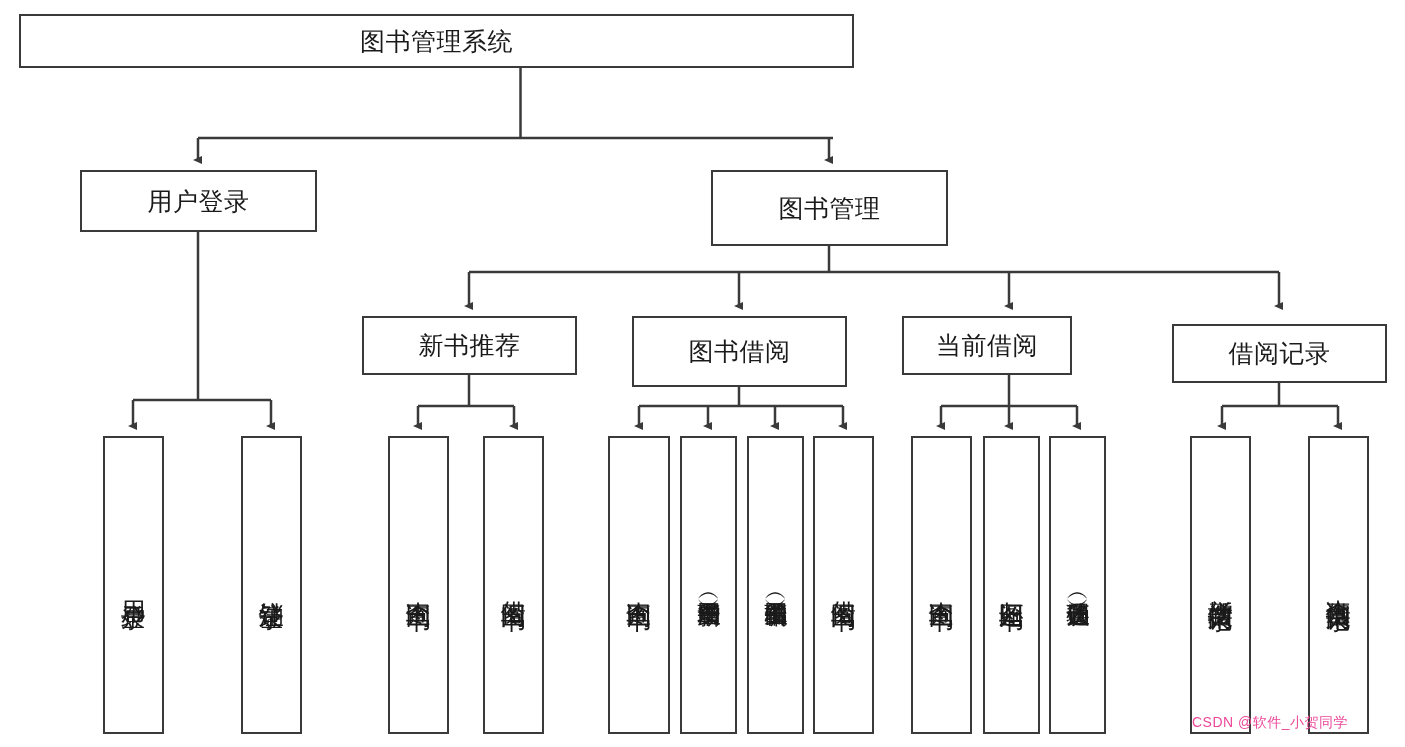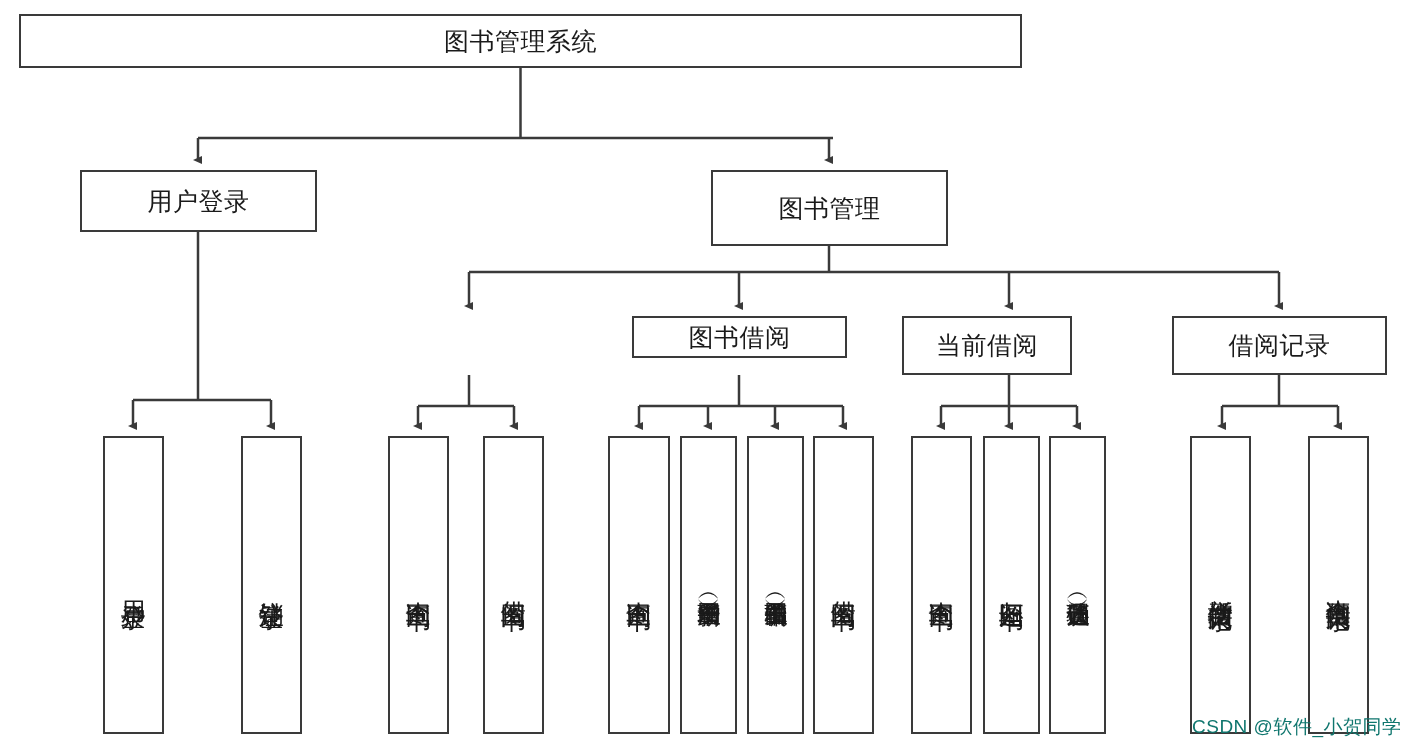--- a/index.html
+++ b/index.html
@@ -59,22 +59,22 @@
     letter-spacing: 2px;
     white-space: nowrap;
   }
   .node.vert.tight .label {
     font-size: 23px;
     letter-spacing: 0px;
     line-height: 1.12;
   }
   .watermark {
     position: absolute;
-    color: #0f766e;
-    font-size: 19px;
+    color: #ec4899;
+    font-size: 14px;
     white-space: nowrap;
     letter-spacing: 0.5px;
   }
 </style>
 </head>
 <body>
 
 <div id="diagram-root">
 
   <svg class="edges" viewBox="0 0 1405 747" xmlns="http://www.w3.org/2000/svg">
@@ -120,38 +120,41 @@
       <path d="M1009,406 L1009,426" marker-end="url(#arrow)"></path>
       <path d="M1077,406 L1077,426" marker-end="url(#arrow)"></path>
 
       <path d="M1279,375 L1279,406"></path>
       <path d="M1222,406 L1338,406"></path>
       <path d="M1222,406 L1222,426" marker-end="url(#arrow)"></path>
       <path d="M1338,406 L1338,426" marker-end="url(#arrow)"></path>
     </g>
   </svg>
 
-  <div class="node horiz title-node" style="left:19px; top:14px; width:1003px; height:54px;">
+  <div class="node horiz title-node" style="left:19px; top:14px; width:835px; height:54px;">
     <span class="label">图书管理系统</span>
   </div>
 
   <div class="node horiz" style="left:80px; top:170px; width:237px; height:62px;">
     <span class="label">用户登录</span>
   </div>
   <div class="node horiz" style="left:711px; top:170px; width:237px; height:76px;">
     <span class="label">图书管理</span>
   </div>
 
-  <div class="node horiz" style="left:632px; top:316px; width:215px; height:42px;">
+  <div class="node horiz" style="left:362px; top:316px; width:215px; height:59px;">
+    <span class="label">新书推荐</span>
+  </div>
+  <div class="node horiz" style="left:632px; top:316px; width:215px; height:71px;">
     <span class="label">图书借阅</span>
   </div>
   <div class="node horiz" style="left:902px; top:316px; width:170px; height:59px;">
     <span class="label">当前借阅</span>
   </div>
-  <div class="node horiz" style="left:1172px; top:316px; width:215px; height:59px;">
+  <div class="node horiz" style="left:1172px; top:324px; width:215px; height:59px;">
     <span class="label">借阅记录</span>
   </div>
 
   <div class="node vert" style="left:103px; top:436px; width:61px; height:298px;">
     <span class="label">用户登录</span>
   </div>
   <div class="node vert" style="left:241px; top:436px; width:61px; height:298px;">
     <span class="label">注销登录</span>
   </div>
 

